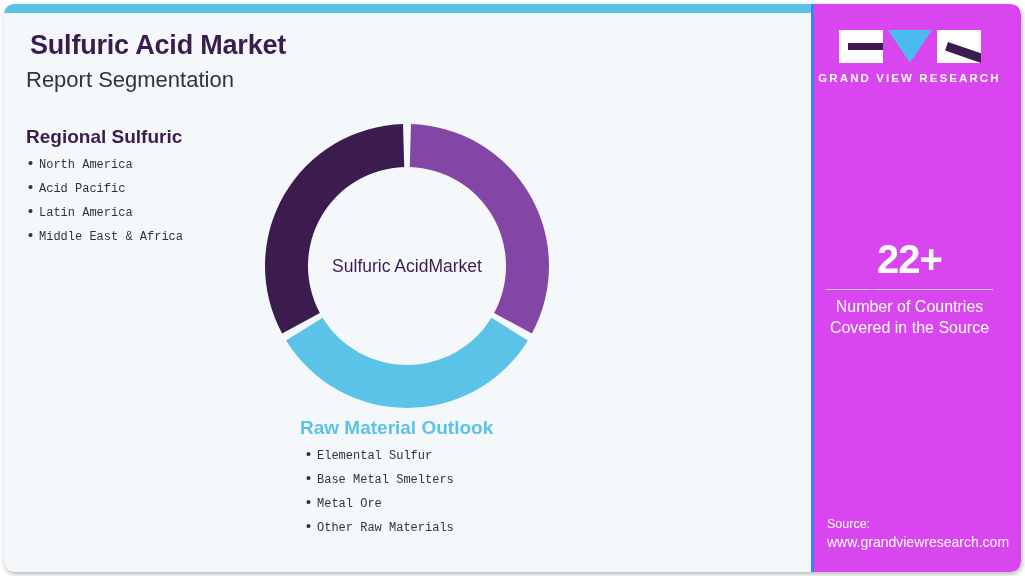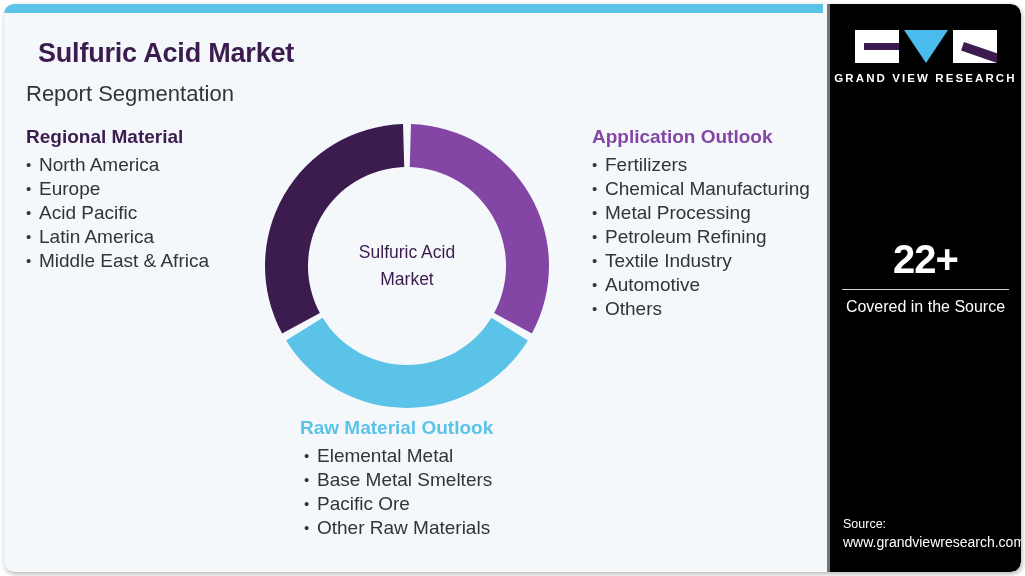--- a/index.html
+++ b/index.html
@@ -42,21 +42,21 @@
     top: 22px;
     left: 22px;
     width: 600px;
   }
   .title {
     font-size: 27px;
     font-weight: bold;
     color: #3c1c4f;
     letter-spacing: -0.2px;
     line-height: 1.15;
-    margin: 12px;
+    margin: 4px;
   }
   .subtitle {
     font-size: 22px;
     color: #33333a;
     margin: 6px 0 0 0;
     line-height: 1.15;
   }
 
   
   .outlook {
@@ -67,26 +67,27 @@
     font-weight: bold;
     margin: 0 0 4px 0;
     line-height: 1.2;
   }
   .outlook-list {
     list-style: none;
     margin: 0;
     padding: 0;
   }
   .outlook-list li {
-    font-size: 19px;
+    font-size: 12px;
     color: #33333a;
     line-height: 24px;
     white-space: nowrap;
     position: relative;
     padding-left: 13px;
+    font-family: Liberation Mono, monospace;
   }
   .outlook-list li::before {
     content: "\2022";
     position: absolute;
     left: 0;
     top: 0;
     color: #33333a;
     font-size: 15px;
   }
 
@@ -124,43 +125,43 @@
     width: 288px;
     height: 288px;
   }
   .donut-wrap svg { display: block; }
   .donut-center-text {
     position: absolute;
     top: 0; left: 0;
     width: 288px;
     height: 288px;
     display: flex;
-    flex-direction: column;
+    flex-direction: row;
     align-items: center;
     justify-content: center;
     pointer-events: none;
   }
   .donut-center-text span {
     font-size: 17.5px;
     color: #3c1c4f;
     line-height: 27px;
     text-align: center;
   }
 
   
   .sidebar {
     position: absolute;
     top: 0;
     right: 0;
-    width: 194px;
+    width: 210px;
     height: 568px;
-    background: #000000;
+    background: #d946ef;
     border-top-right-radius: 10px;
     border-bottom-right-radius: 10px;
-    border-left: 3px solid #737373;
+    border-left: 3px solid #3b82f6;
     box-sizing: border-box;
   }
 
   .logo-block {
     position: absolute;
     top: 26px;
     left: 0;
     width: 191px;
     text-align: center;
   }
@@ -264,49 +265,36 @@
 <div class="infographic">
 
   <div class="accent-bar"></div>
 
   <div class="header">
     <div class="title">Sulfuric Acid Market</div>
     <div class="subtitle">Report Segmentation</div>
   </div>
 
   <div class="outlook" id="regional-outlook">
-    <div class="outlook-heading">Regional Material</div>
+    <div class="outlook-heading">Regional Sulfuric</div>
     <ul class="outlook-list">
       <li>North America</li>
-      <li>Europe</li>
       <li>Acid Pacific</li>
       <li>Latin America</li>
       <li>Middle East &amp; Africa</li>
     </ul>
   </div>
 
-  <div class="outlook" id="application-outlook">
-    <div class="outlook-heading">Application Outlook</div>
-    <ul class="outlook-list">
-      <li>Fertilizers</li>
-      <li>Chemical Manufacturing</li>
-      <li>Metal Processing</li>
-      <li>Petroleum Refining</li>
-      <li>Textile Industry</li>
-      <li>Automotive</li>
-      <li>Others</li>
-    </ul>
-  </div>
 
   <div class="outlook" id="raw-material-outlook">
     <div class="outlook-heading">Raw Material Outlook</div>
     <ul class="outlook-list">
-      <li>Elemental Metal</li>
+      <li>Elemental Sulfur</li>
       <li>Base Metal Smelters</li>
-      <li>Pacific Ore</li>
+      <li>Metal Ore</li>
       <li>Other Raw Materials</li>
     </ul>
   </div>
 
   <div class="donut-wrap">
     <svg width="288" height="288" viewBox="0 0 288 288">
       <g id="donut-segments">
           <path d="M 147.96487269874677 2.0553636642696915 A 142 142 0 0 1 268.91009734705955 211.53863768797908 L 231.08520871379505 191.08679669795725 A 99 99 0 0 0 146.7642422336333 45.038598611004915 Z" fill="#8346a4"></path>
           <path d="M 264.9452246483128 218.40599864775123 A 142 142 0 0 1 23.054775351687226 218.40599864775123 L 59.679033519838285 195.87460469103783 A 99 99 0 0 0 228.3209664801617 195.87460469103783 Z" fill="#5bc2e8"></path>
           <path d="M 19.08990265294048 211.53863768797913 A 142 142 0 0 1 140.0351273012532 2.0553636642696915 L 141.23575776636665 45.038598611004915 A 99 99 0 0 0 56.91479128620499 191.08679669795728 Z" fill="#3c1c4f"></path>
@@ -325,20 +313,21 @@
         <div class="logo-letter g"></div>
         <div class="logo-v"></div>
         <div class="logo-letter r"></div>
       </div>
       <div class="logo-name">GRAND VIEW RESEARCH</div>
     </div>
 
     <div class="stat-block">
       <div class="stat-value">22+</div>
       <div class="stat-divider"></div>
+      <div class="stat-caption">Number of Countries</div>
       <div class="stat-caption">Covered in the Source</div>
     </div>
 
     <div class="source-block">
       <div class="source-label">Source:</div>
       <div class="source-url">www.grandviewresearch.com</div>
     </div>
 
   </div>
 </div>

